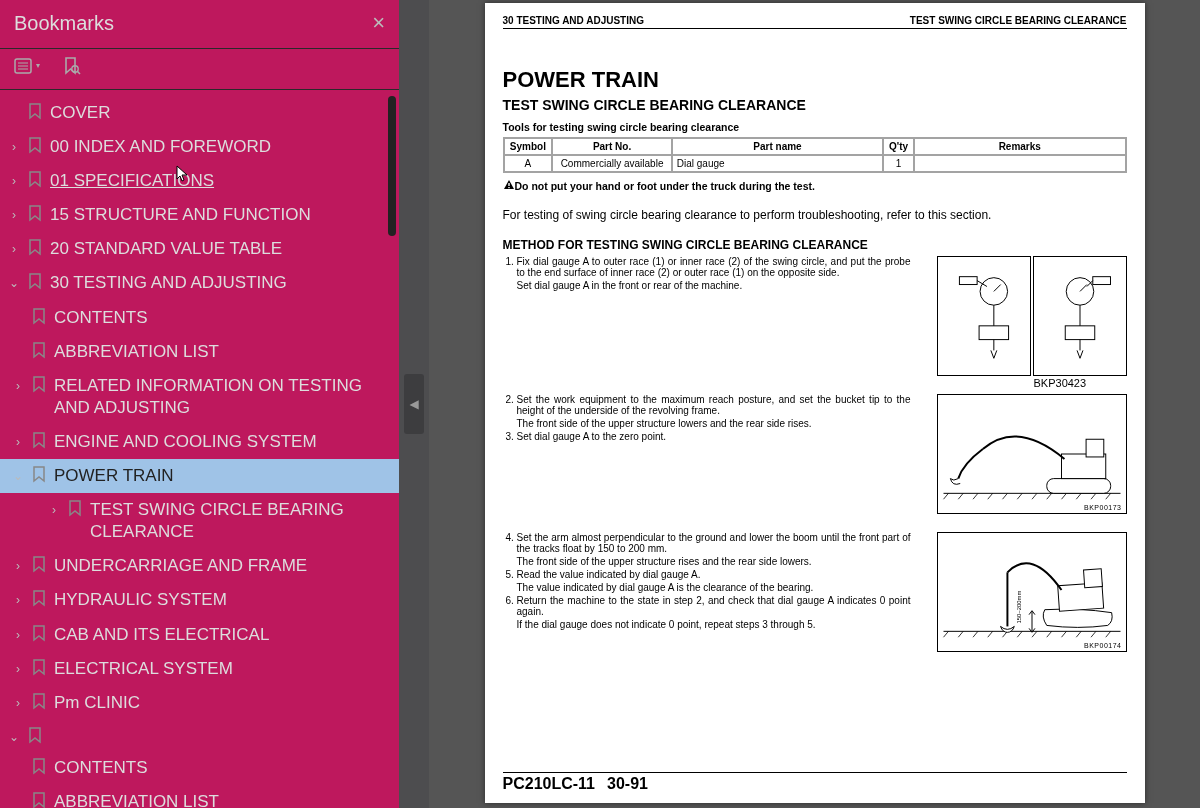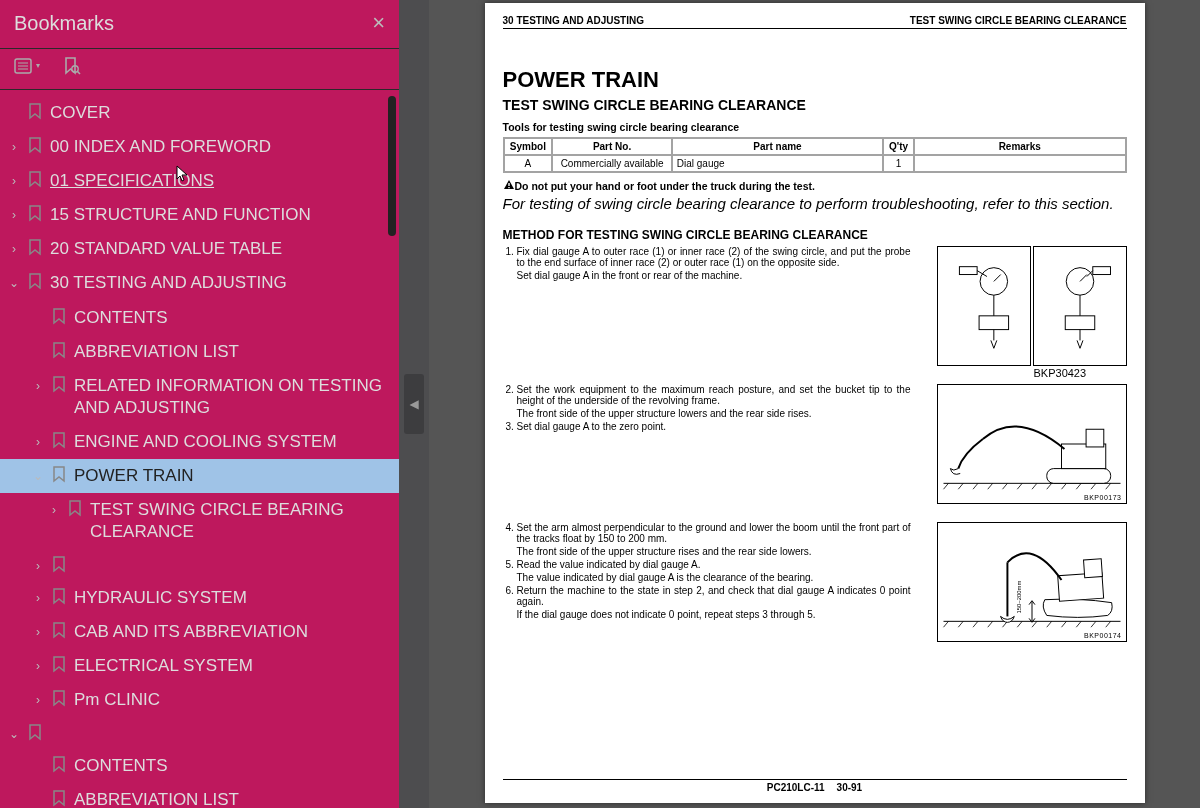--- a/index.html
+++ b/index.html
@@ -15,53 +15,53 @@
 .tool { color: #aaa; display: inline-flex; align-items: center; }
 .tree { flex: 1; overflow: auto; padding: 6px 0 6px 0; position: relative; }
 .tree-scrollbar { position: absolute; top: 0; right: 0; width: 14px; height: 100%; }
 .scrollbar-thumb { position: absolute; top: 6px; left: 3px; width: 8px; height: 140px; background: #222; border-radius: 4px; }
 .row { display: flex; align-items: flex-start; padding: 6px 8px; font-size: 17px; color: #ddd; cursor: pointer; line-height: 1.3; }
 .row .arrow { width: 20px; text-align: center; color: #bbb; font-size: 12px; padding-top: 4px; }
 .row .bmk { width: 22px; display: inline-flex; justify-content: center; flex-shrink: 0; }
 .row .label { padding-left: 4px; flex: 1; }
 .row.selected { background: #9fc3e7; color: #222; }
 .ind0 { padding-left: 4px; }
-.ind1 { padding-left: 28px; }
+.ind1 { padding-left: 8px; }
 .ind2 { padding-left: 44px; }
 .underline { text-decoration: underline; }
 .cursor-svg { position: absolute; pointer-events: none; }
 
 
 .gutter { width: 30px; background: #4d4d4f; display: flex; align-items: center; justify-content: center; position: relative; }
 .gutter .handle { width: 20px; height: 60px; background: #3d3d3f; border-radius: 3px; display:flex; align-items:center; justify-content:center; color:#999; font-size:12px; }
 
 
 .viewer { flex: 1; background: #555; display: flex; justify-content: center; align-items: flex-start; padding: 0px; }
 .page { width: 660px; background: #fff; height: 800px; margin: 3px; box-shadow: 0 0 6px rgba(0,0,0,0.5); padding: 12px 18px 10px; font-family: Arial, Helvetica, sans-serif; color: #000; font-size: 11px; position: relative; }
 .pg-top { display: flex; justify-content: space-between; font-weight: bold; border-bottom: 1px solid #000; padding-bottom: 2px; font-size: 10px; }
 .pg-h1 { font-size: 22px; font-weight: bold; margin-top: 38px; }
 .pg-h2 { font-size: 14px; font-weight: bold; margin-top: 4px; }
 .pg-sub { font-size: 10.5px; font-weight: bold; margin-top: 8px; }
 .tool-table { width: 100%; border-collapse: collapse; margin-top: 4px; font-size: 10px; }
 .tool-table th, .tool-table td { border: 2px solid #a3a3a3; padding: 2px 4px; text-align: center; }
 .tool-table td.left { text-align: left; }
 .warn { font-weight: bold; margin-top: 6px; font-size: 10.5px; display: flex; align-items: center; }
 .warn-ico { display:inline-block; }
-.note-line { font-size: 15px; margin-top: 2px; font-style: italic; }
+.note-line { font-size: 12px; margin-top: 15px; }
 .pg-h3 { font-size: 12px; font-weight: bold; margin-top: 16px; }
 .step-block { display: flex; gap: 26px; margin-top: 4px; }
 .step-text { flex: 1; font-size: 10px; text-align: justify; }
 .step-text ol { padding-left: 14px; }
 .step-text li { margin-bottom: 2px; }
 .step-text .sub { margin-top: 2px; }
 .step-fig { width: 190px; height: 120px; border: 1px solid #000; position: relative; flex-shrink: 0; }
 .step-fig .figid { position: absolute; right: 4px; bottom: 2px; font-size: 7px; letter-spacing: 0.5px; }
 .two-fig { display: flex; gap: 2px; width: 190px; height: 120px; flex-shrink: 0; }
 .two-fig .half { flex:1; border:1px solid #000; position:relative; }
-.pg-foot { position: absolute; bottom: 10px; left: 18px; right: 18px; display: flex; justify-content: center; font-weight: bold; font-size: 10px; border-top: 1px solid #000; padding-top: 2px; gap: 12px; }
+.pg-foot { position: absolute; bottom: 10px; left: 18px; right: 18px; display: flex; justify-content: flex-start; font-weight: bold; font-size: 16px; border-top: 1px solid #000; padding-top: 2px; gap: 12px; }
 svg.fig-svg { width: 100%; height: 100%; }
 </style>
 </head>
 <body>
 
 <div class="sidebar">
   <div class="sb-header">
     <span class="sb-title">Bookmarks</span>
     <span class="sb-close">×</span>
   </div>
@@ -197,38 +197,39 @@
         </span>
         <span class="label">TEST SWING CIRCLE BEARING CLEARANCE</span>
       </div>
       <div class="row ind1">
         <span class="arrow">›</span>
         <span class="bmk">
           <svg width="18" height="18" viewBox="0 0 18 18">
             <path d="M4 2 h10 v14 l-5 -4 l-5 4 z" fill="none" stroke="#888" stroke-width="1.5"></path>
           </svg>
         </span>
+        <span class="label">UNDERCARRIAGE AND FRAME</span>
       </div>
       <div class="row ind1">
         <span class="arrow">›</span>
         <span class="bmk">
           <svg width="18" height="18" viewBox="0 0 18 18">
             <path d="M4 2 h10 v14 l-5 -4 l-5 4 z" fill="none" stroke="#888" stroke-width="1.5"></path>
           </svg>
         </span>
         <span class="label">HYDRAULIC SYSTEM</span>
       </div>
       <div class="row ind1">
         <span class="arrow">›</span>
         <span class="bmk">
           <svg width="18" height="18" viewBox="0 0 18 18">
             <path d="M4 2 h10 v14 l-5 -4 l-5 4 z" fill="none" stroke="#888" stroke-width="1.5"></path>
           </svg>
         </span>
-        <span class="label">CAB AND ITS ABBREVIATION</span>
+        <span class="label">CAB AND ITS ELECTRICAL</span>
       </div>
       <div class="row ind1">
         <span class="arrow">›</span>
         <span class="bmk">
           <svg width="18" height="18" viewBox="0 0 18 18">
             <path d="M4 2 h10 v14 l-5 -4 l-5 4 z" fill="none" stroke="#888" stroke-width="1.5"></path>
           </svg>
         </span>
         <span class="label">ELECTRICAL SYSTEM</span>
       </div>

